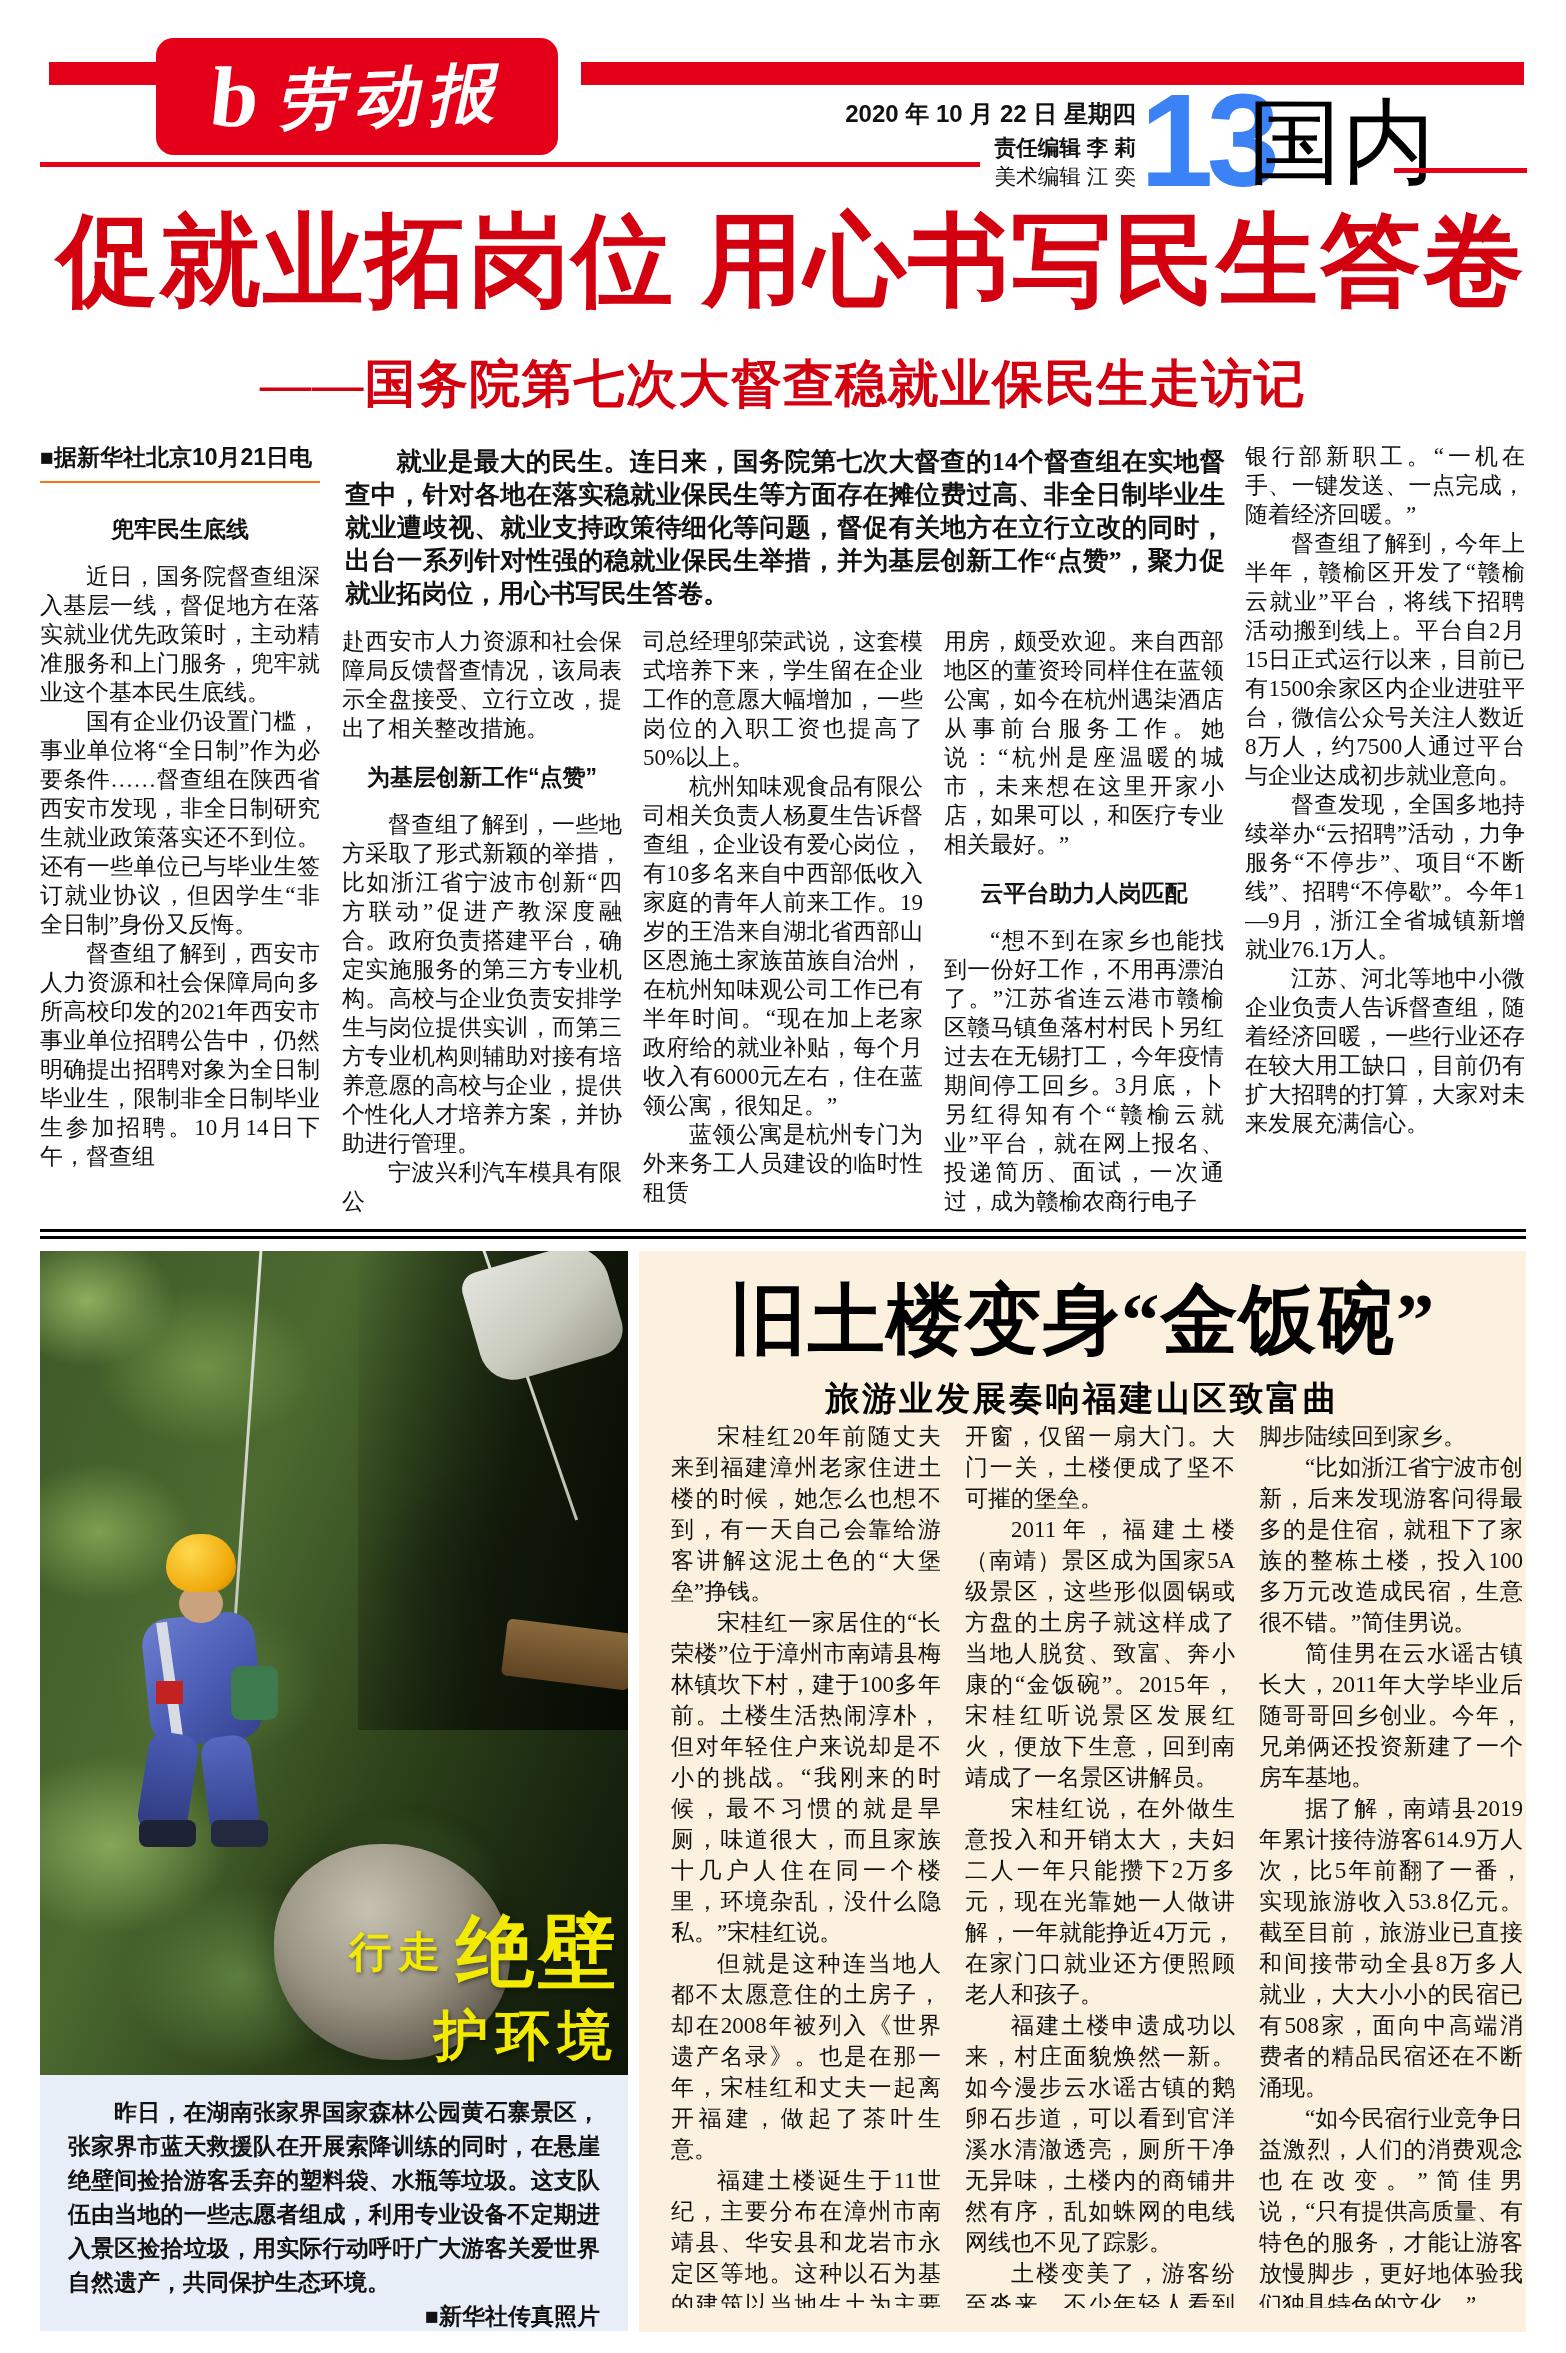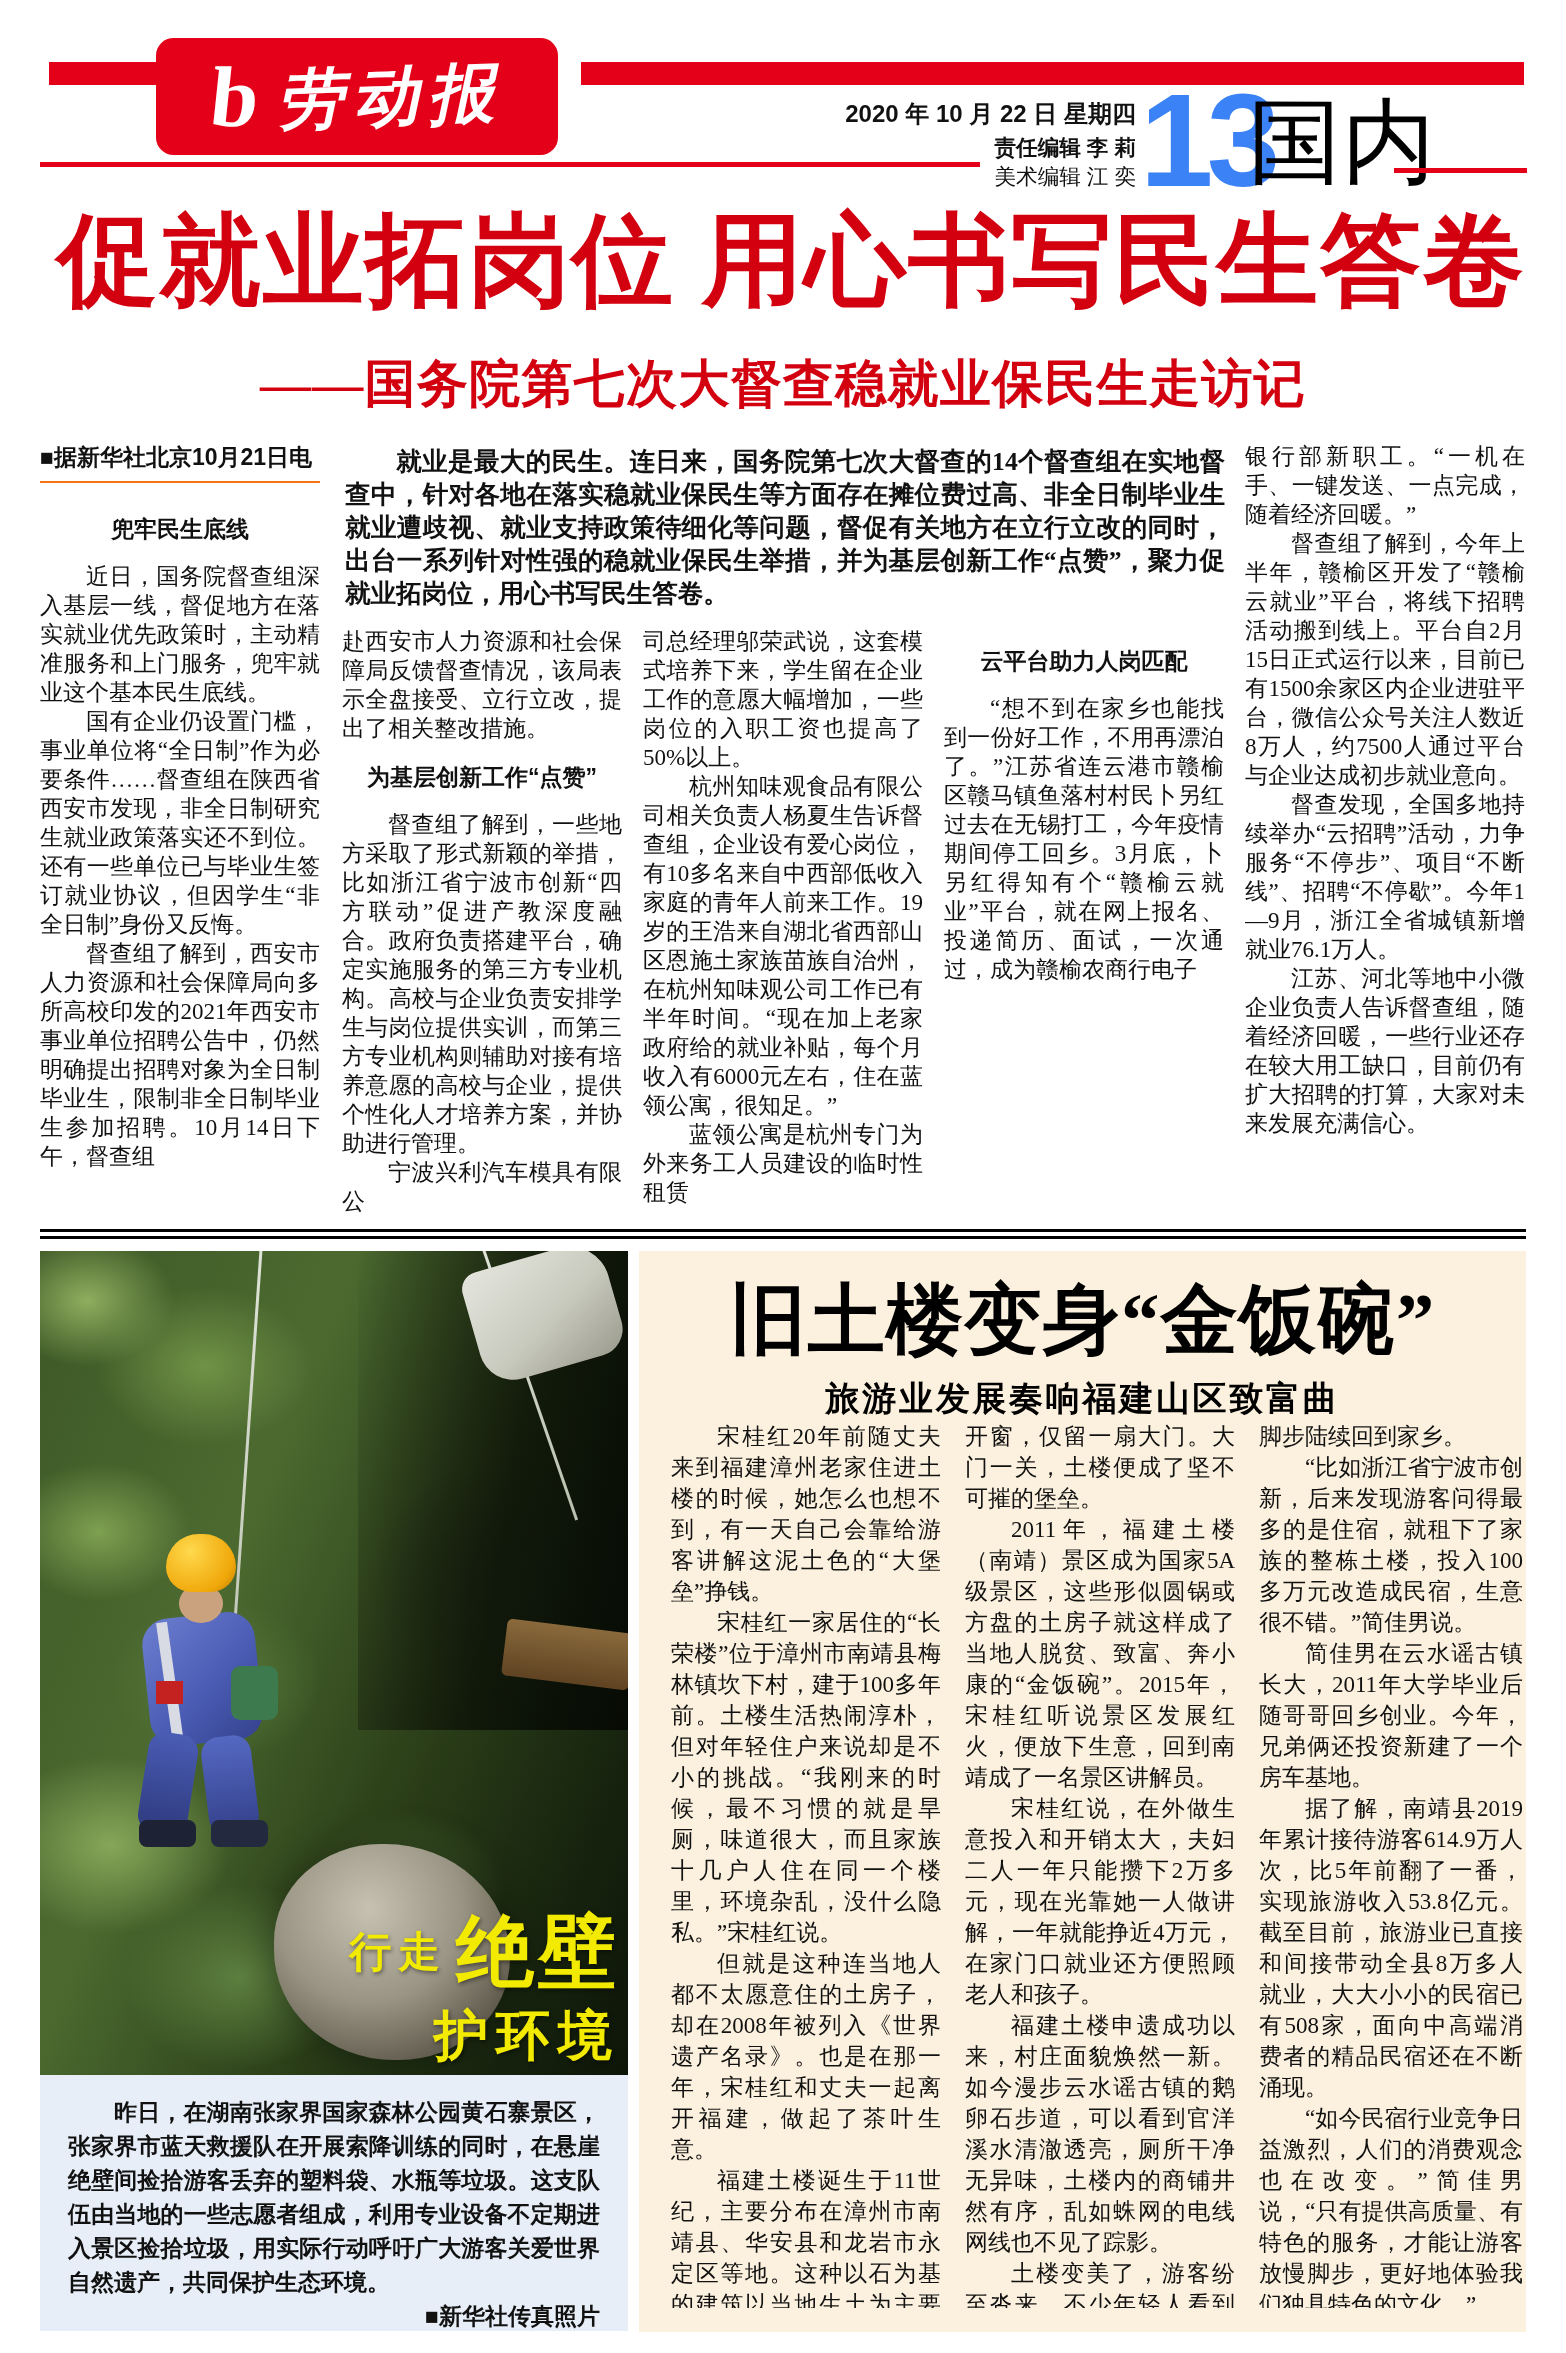--- a/index.html
+++ b/index.html
@@ -152,20 +152,21 @@
     <p class="ind">宁波兴利汽车模具有限公</p>
   </div>
 
   <div class="col" style="left:643px;top:627px;height:597px;">
     <p>司总经理邬荣武说，这套模式培养下来，学生留在企业工作的意愿大幅增加，一些岗位的入职工资也提高了50%以上。</p>
     <p class="ind">杭州知味观食品有限公司相关负责人杨夏生告诉督查组，企业设有爱心岗位，有10多名来自中西部低收入家庭的青年人前来工作。19岁的王浩来自湖北省西部山区恩施土家族苗族自治州，在杭州知味观公司工作已有半年时间。“现在加上老家政府给的就业补贴，每个月收入有6000元左右，住在蓝领公寓，很知足。”</p>
     <p class="ind">蓝领公寓是杭州专门为外来务工人员建设的临时性租赁</p>
   </div>
 
   <div class="col" style="left:944px;top:627px;height:597px;">
+    <p>用房，颇受欢迎。来自西部地区的董资玲同样住在蓝领公寓，如今在杭州遇柒酒店从事前台服务工作。她说：“杭州是座温暖的城市，未来想在这里开家小店，如果可以，和医疗专业相关最好。”</p>
     <p class="subhead">云平台助力人岗匹配</p>
     <p class="ind">“想不到在家乡也能找到一份好工作，不用再漂泊了。”江苏省连云港市赣榆区赣马镇鱼落村村民卜另红过去在无锡打工，今年疫情期间停工回乡。3月底，卜另红得知有个“赣榆云就业”平台，就在网上报名、投递简历、面试，一次通过，成为赣榆农商行电子</p>
   </div>
 
   <div class="col" style="left:1245px;top:442px;height:782px;">
     <p>银行部新职工。“一机在手、一键发送、一点完成，随着经济回暖。”</p>
     <p class="ind">督查组了解到，今年上半年，赣榆区开发了“赣榆云就业”平台，将线下招聘活动搬到线上。平台自2月15日正式运行以来，目前已有1500余家区内企业进驻平台，微信公众号关注人数近8万人，约7500人通过平台与企业达成初步就业意向。</p>
     <p class="ind">督查发现，全国多地持续举办“云招聘”活动，力争服务“不停步”、项目“不断线”、招聘“不停歇”。今年1—9月，浙江全省城镇新增就业76.1万人。</p>
     <p class="ind">江苏、河北等地中小微企业负责人告诉督查组，随着经济回暖，一些行业还存在较大用工缺口，目前仍有扩大招聘的打算，大家对未来发展充满信心。</p>
   </div>

